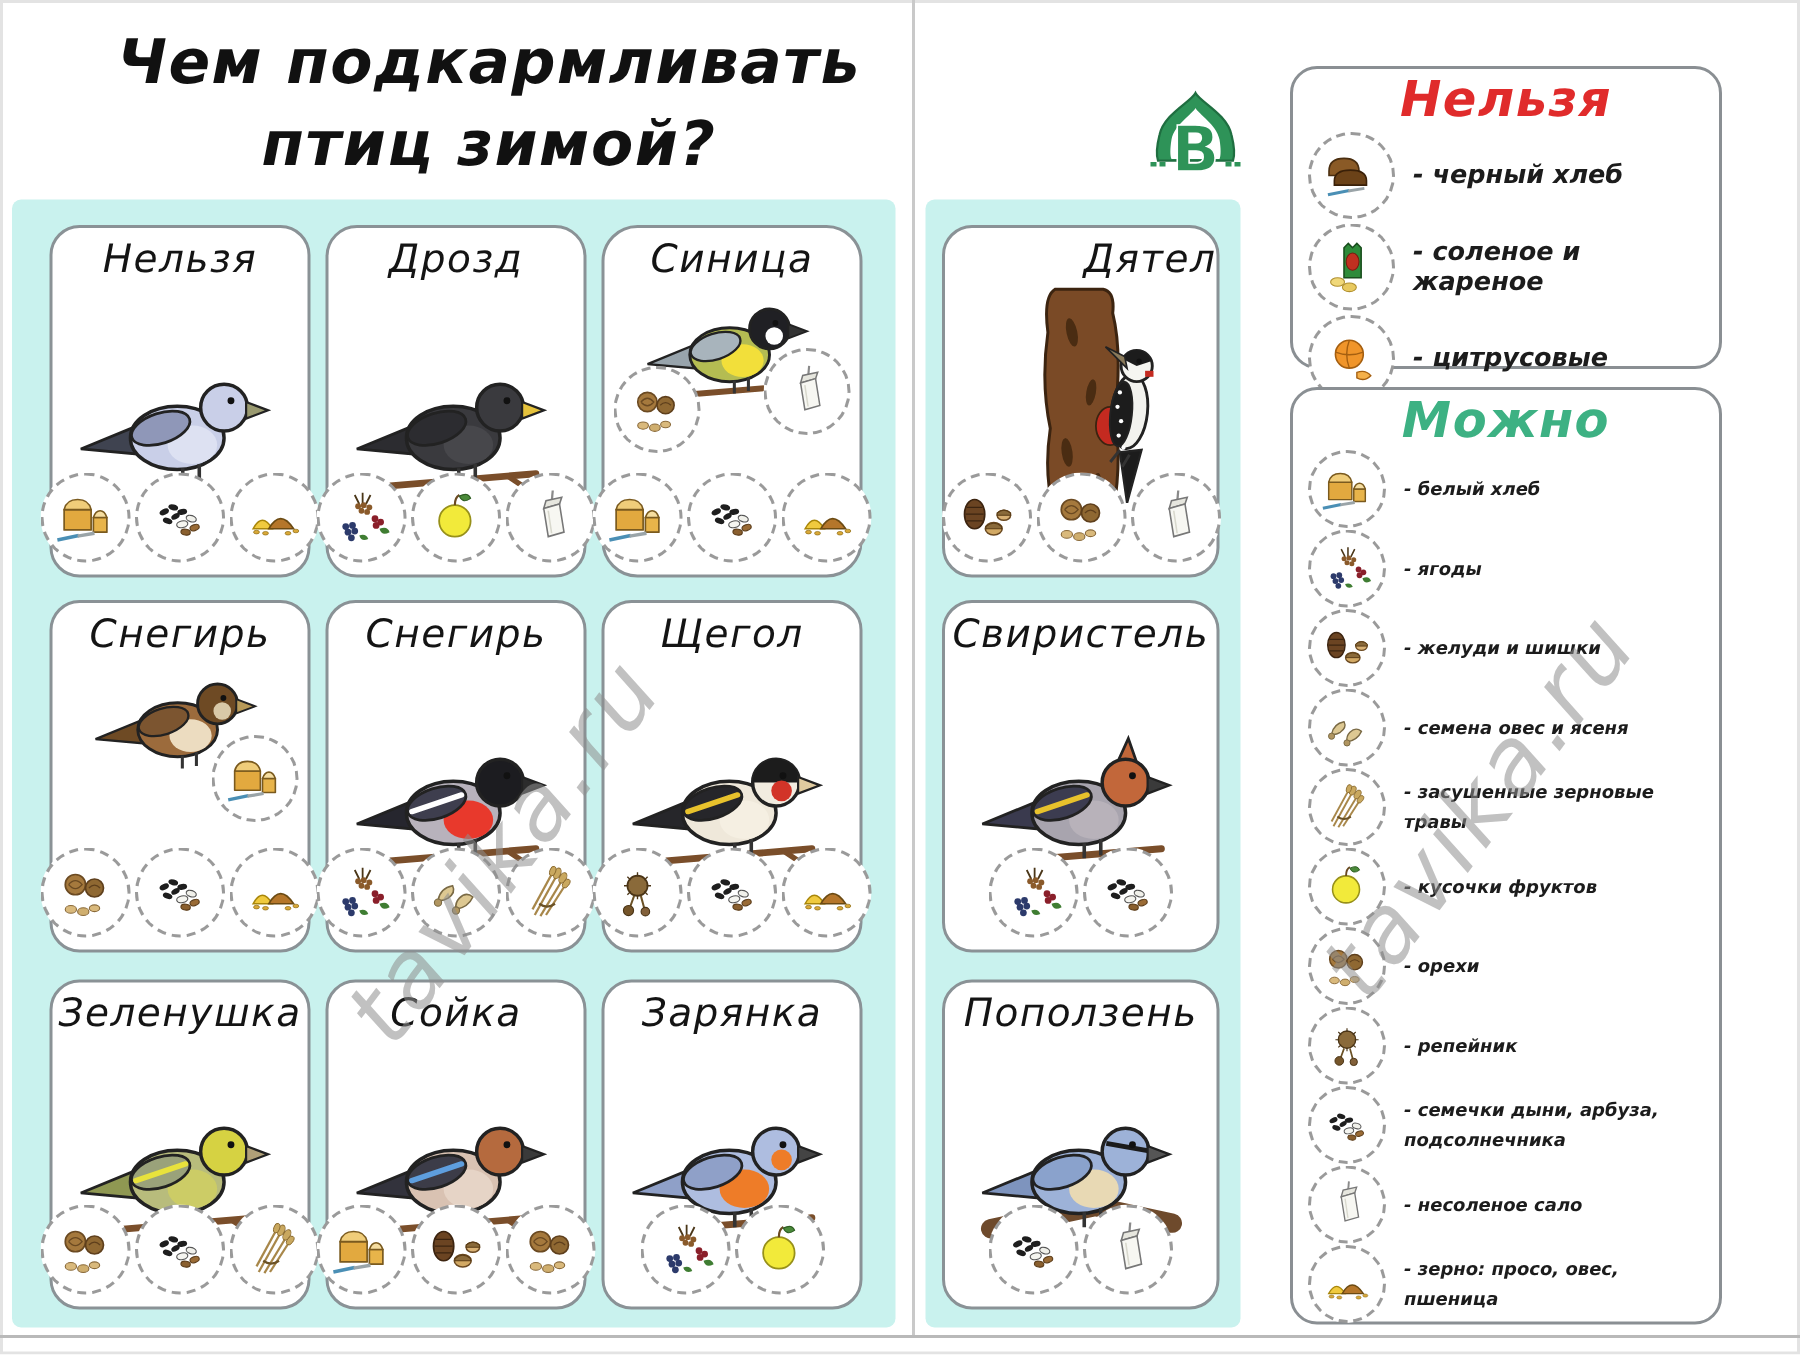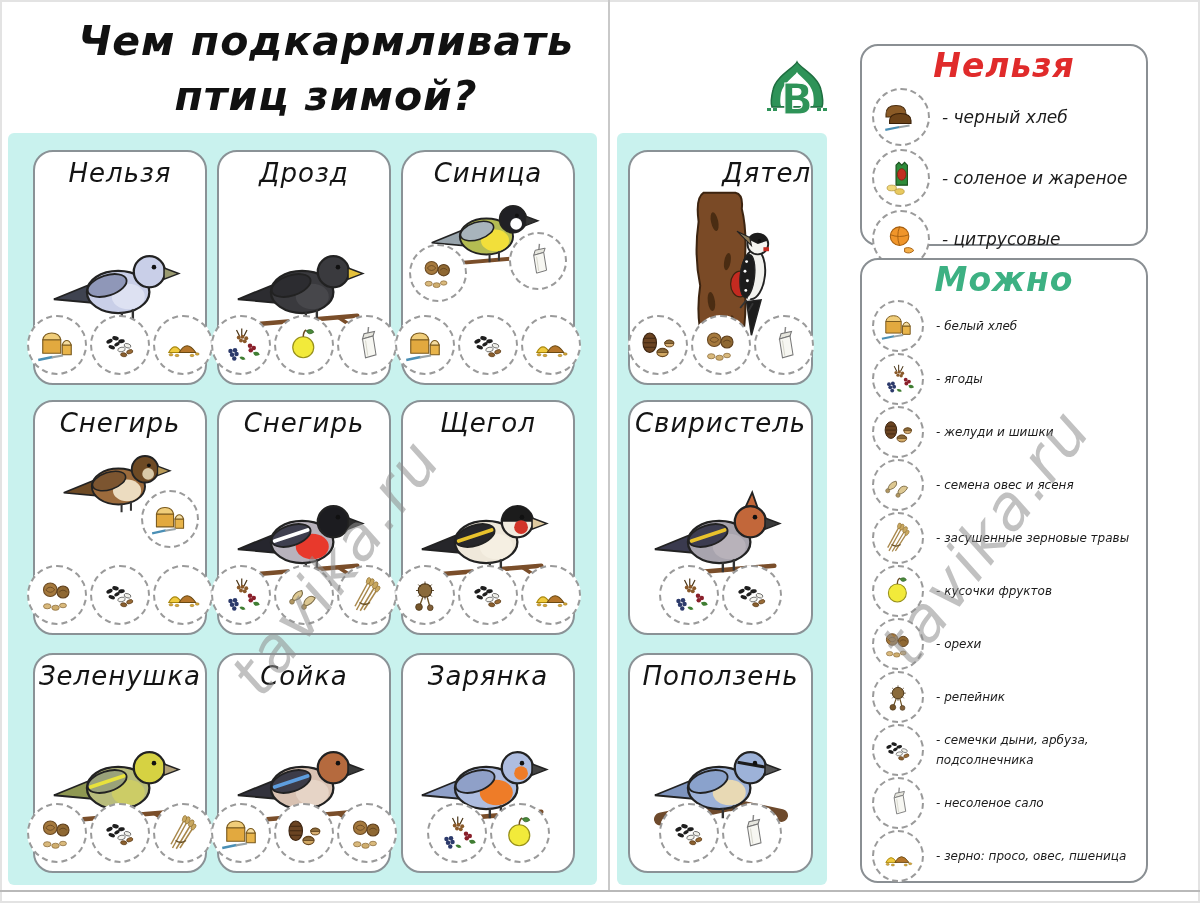--- a/index.html
+++ b/index.html
@@ -47,21 +47,21 @@
     box-sizing:border-box;padding:0 10px;margin-top:28px;
   }
   .panel.forbidden{left:860px;top:16px;width:288px;height:202px;}
   .panel.allowed{left:860px;top:230px;width:288px;height:625px;}
   .panel-title{
     text-align:center;font-style:italic;font-weight:700;font-size:33px;letter-spacing:1px;
   }
   .panel-title.red{color:var(--red);}
   .panel-title.green{color:var(--green);}
   .items{display:flex;flex-direction:column;}
-  .item-row{display:flex;align-items:center;}
+  .item-row{display:flex;align-items:center;font-weight:bold;}
   .panel.forbidden .item-row{margin-top:3px;}
   .panel.allowed .item-row{margin-top:1px;}
   .item-row .food-circle{width:50px;height:50px;}
   .panel.forbidden .item-row .food-circle{width:54px;height:54px;}
   .item-label{
     font-style:italic;font-size:12px;color:#1c1c1c;margin-left:12px;line-height:20px;
   }
   .panel.forbidden .item-label{font-size:17px;}
 
   .wm{
@@ -150,21 +150,21 @@
    <g fill="#d9a838" stroke="#8a6a12" stroke-width=".6">
    <ellipse cx="12" cy="41" rx="2.6" ry="1.6"></ellipse>
               <ellipse cx="20" cy="42" rx="2.6" ry="1.6"></ellipse>
    <ellipse cx="40" cy="42" rx="2.6" ry="1.6"></ellipse>
               <ellipse cx="47" cy="40" rx="2.6" ry="1.6"></ellipse>
             </g>
           </svg>
         </div>
       </div>
     </div>
-    <div class="card" style="left: 217px; top: 150px; width: 174px; height: 235px;">
+    <div class="card" style="left: 217px; top: 150px; width: 174px; height: 235px; border-radius: 21px;">
       <div class="bird-name">Дрозд</div>
       <div class="bird-wrap">
         <svg viewBox="0 0 160 110" width="150" height="101">
           <path d="M30 97 L138 88" stroke="#7a4e2a" stroke-width="5" stroke-linecap="round"></path>
           <path d="M118 90 L130 98" stroke="#7a4e2a" stroke-width="4" stroke-linecap="round"></path>
           <polygon points="8,70 52,52 52,74" fill="#2c2c30" stroke="#222" stroke-width="2"></polygon>
           <ellipse cx="78" cy="62" rx="34" ry="23" fill="#3a3a3e" stroke="#222" stroke-width="2.5"></ellipse>
           <ellipse cx="89" cy="67" rx="18" ry="14" fill="#47474b"></ellipse>
           <circle cx="112" cy="40" r="17" fill="#3a3a3e" stroke="#222" stroke-width="2.5"></circle>
           <polygon points="128,36 144,42 128,48" fill="#e5c23c" stroke="#222" stroke-width="1.6"></polygon>

